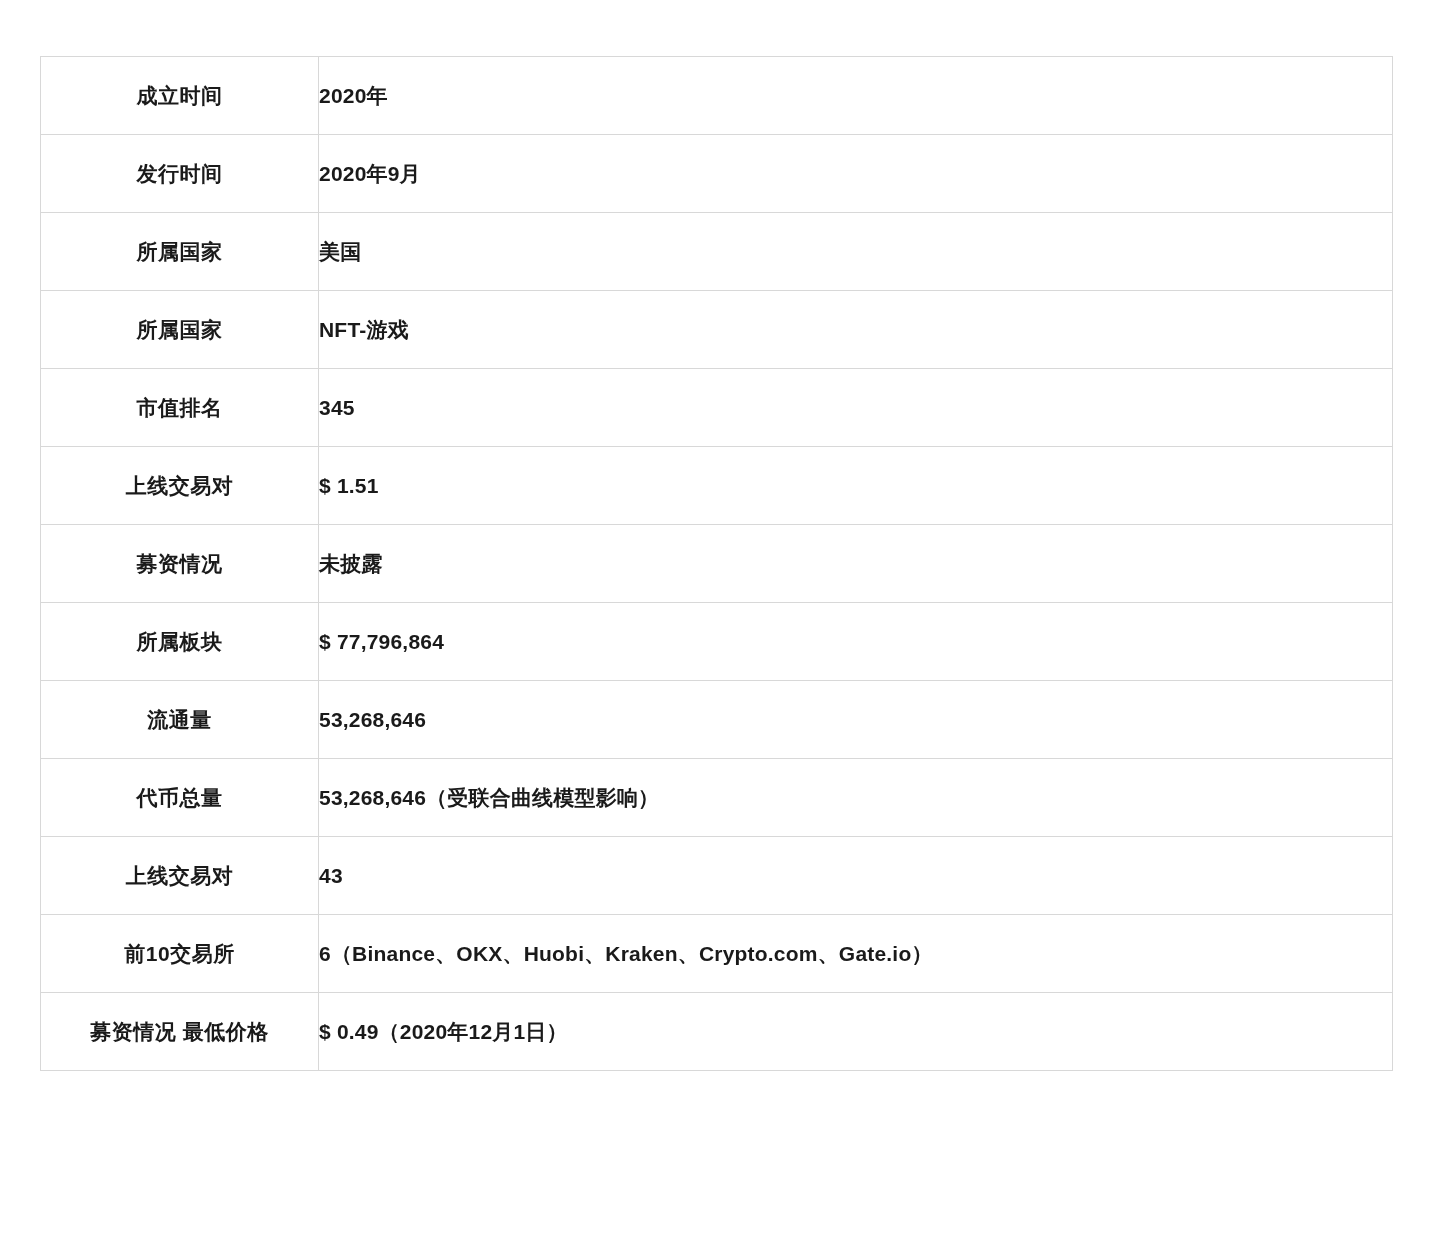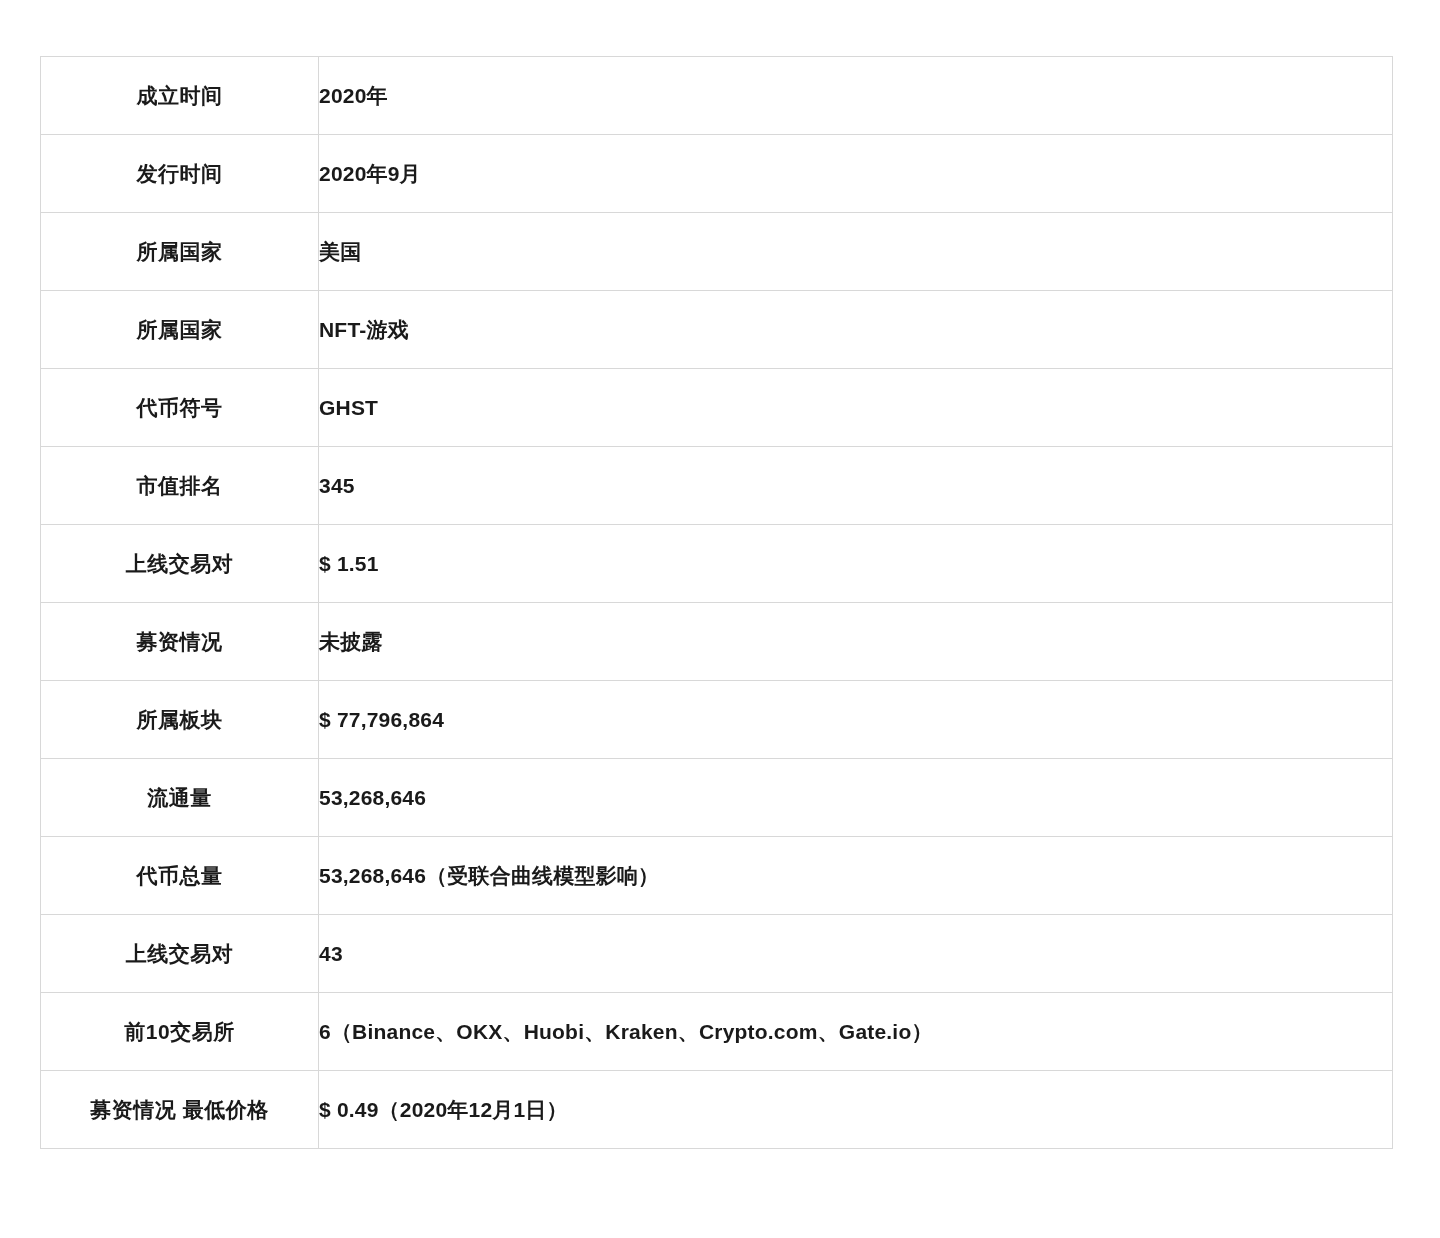--- a/index.html
+++ b/index.html
@@ -72,24 +72,20 @@
       </tr>
       <tr>
         <td class="label-cell">所属国家</td>
         <td class="value-cell">美国</td>
       </tr>
       <tr>
         <td class="label-cell">所属国家</td>
         <td class="value-cell">NFT-游戏</td>
       </tr>
       <tr>
-        <td class="label-cell">代币符号</td>
-        <td class="value-cell">GHST</td>
-      </tr>
-      <tr>
         <td class="label-cell">市值排名</td>
         <td class="value-cell">345</td>
       </tr>
       <tr>
         <td class="label-cell">上线交易对</td>
         <td class="value-cell">$ 1.51</td>
       </tr>
       <tr>
         <td class="label-cell">募资情况</td>
         <td class="value-cell">未披露</td>

